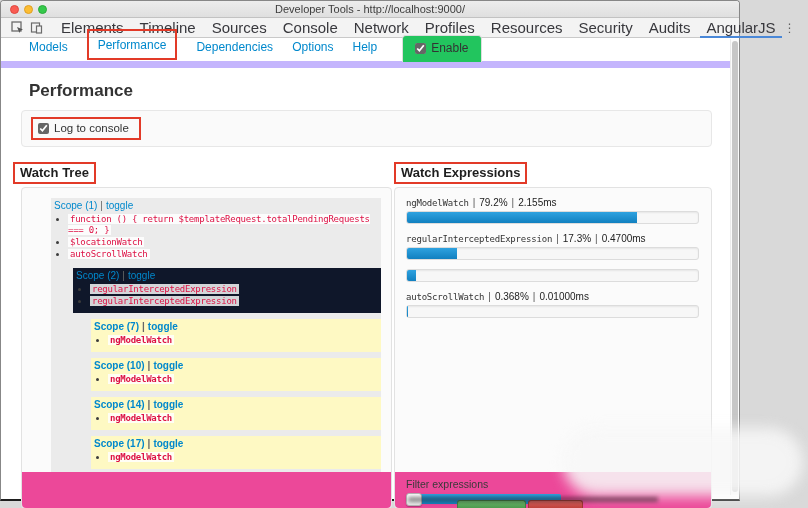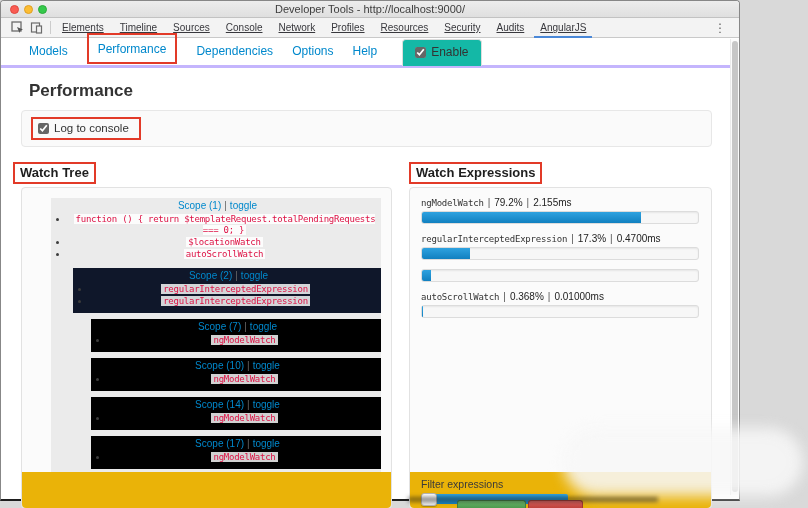--- a/index.html
+++ b/index.html
@@ -29,63 +29,63 @@
   .win-title { position:absolute; left:0; right:0; top:2px; text-align:center;
     font-size:11px; color:#3d3d3d; }
   
   .toolbar {
     position:relative; display:flex; align-items:center; height:20px;
     background:#f3f3f3; border-bottom:1px solid #c9c9c9; padding-left:7px;
   }
   .tool-icon { width:13px; height:13px; margin:0 3px; display:flex; align-items:center; justify-content:center; }
   .vsep { width:1px; height:13px; background:#ccc; margin:0 3px 0 4px; }
   .dtab { position:relative; padding:0 8px; height:19px; line-height:19px;
-    font-size:10px; color:#38383d; white-space:nowrap;text-decoration:underline; }
+    font-size:15px; color:#38383d; white-space:nowrap; }
   .dtab .ul { position:absolute; left:2px; right:2px; bottom:-1px; height:2px; background:#4a88d8; }
   .kebab { margin-left:auto; margin-right:13px; color:#5f5f5f; font-size:12px; line-height:10px; }
   
   .main { position:absolute; left:0; top:38px; right:0; bottom:0; background:#fff; }
   .vscroll { position:absolute; top:0; right:0; bottom:4px; width:9px;
     background:#fcfcfc; border-left:1px solid #ebebeb; }
   .vthumb { position:absolute; top:2px; left:1px; width:6px; bottom:3px;
     background:#c7c7c7; border-radius:3px; }
   
   .bnav { display:flex; align-items:flex-end; gap:19px; padding:0 0 0 28px;
-    border-bottom:3px solid #c4b5fd; height:29px; }
+    border-bottom:7px solid #c4b5fd; height:29px; }
   .bnav a { font-size:12px; color:#0088cc; text-decoration:none; padding-bottom:7px; }
   .ann { border:2px solid #e23a28; }
   .ann-nav { padding:4px 9px 5px; margin-bottom:1px; }
   .ann-nav a { padding-bottom:0; }
-  .enable-tab { display:flex; align-items:center; gap:5px; background:#14b8a6;
+  .enable-tab { display:flex; align-items:center; gap:5px; background:#22c55e;
     border:1px solid #ddd; border-bottom:none; border-radius:4px 4px 0 0;
     padding:5px 12px 7px; margin-bottom:-1px; margin-left:6px;
     font-size:12px; color:#333; }
   input[type=checkbox] { width:11px; height:11px; margin:0; accent-color:#666; }
   
   .h1 { font-size:17px; font-weight:bold; color:#333; margin:13px 0 9px 28px; }
   .well { margin:0 27px 0 20px; background:#fafafa; border:1px solid #e7e7e7;
     border-radius:4px; padding:6px 9px; }
   .ann-log { display:inline-flex; align-items:center; gap:5px;
     padding:3px 10px 4px 5px; font-size:11.5px; color:#333; }
-  .cols { display:flex; gap:17px; margin:15px 27px 0 12px; }
+  .cols { display:flex; gap:2px; margin:15px 27px 0 12px; }
   .col-l { width:379px; } .col-r { width:372px; }
   .col-head { display:inline-block; border:2px solid #e23a28;
     padding:1px 5px 2px; font-size:13px; font-weight:bold; color:#1e1e1e;
     margin-bottom:3px; background:#fff; }
   .card { height:322px; background:#fbfbfb; border:1px solid #e2e2e2;
     border-radius:4px; position:relative; }
   .col-l .card { margin-left:8px; width:371px; }
   .card-footer { position:absolute; left:0; right:0; bottom:0; height:36px;
-    background:#eab308; border-radius:0 0 4px 4px; }
-  
-  .tree { padding:10px 10px 0 29px; font-size:10px;text-align:center; }
+    background:#ec4899; border-radius:0 0 4px 4px; }
+  
+  .tree { padding:10px 10px 0 29px; font-size:10px; }
   .scope { padding:2px 0 5px 3px; }
   .scope-l1 { background:#ebebeb; padding-bottom:8px; }
   .scope-l2 { background:#0f172a; margin:8px 0 0 19px; }
-  .scope-l3 { background:#000000; margin:6px 0 0 37px; }
+  .scope-l3 { background:#fef9c3; margin:6px 0 0 37px;font-weight:bold; }
   .scope-hd { font-size:10px; }
   .scope-hd a { color:#0088cc; text-decoration:none; }
   .scope-hd .sp { color:#666; margin:0 3px; }
   .tree ul { list-style:disc; margin:3px 0 0; padding-left:14px; color:#3c3c3c; }
   .tree li { font-size:9px; line-height:11px; margin-bottom:1px; }
   .tree code { font-family:"DejaVu Sans Mono", monospace; font-size:9px;
     letter-spacing:-0.25px; color:#dd1144; background:rgba(255,255,255,0.82);
     padding:0 2px; }
   
   .exprs { padding:9px 12px 16px 11px; }

